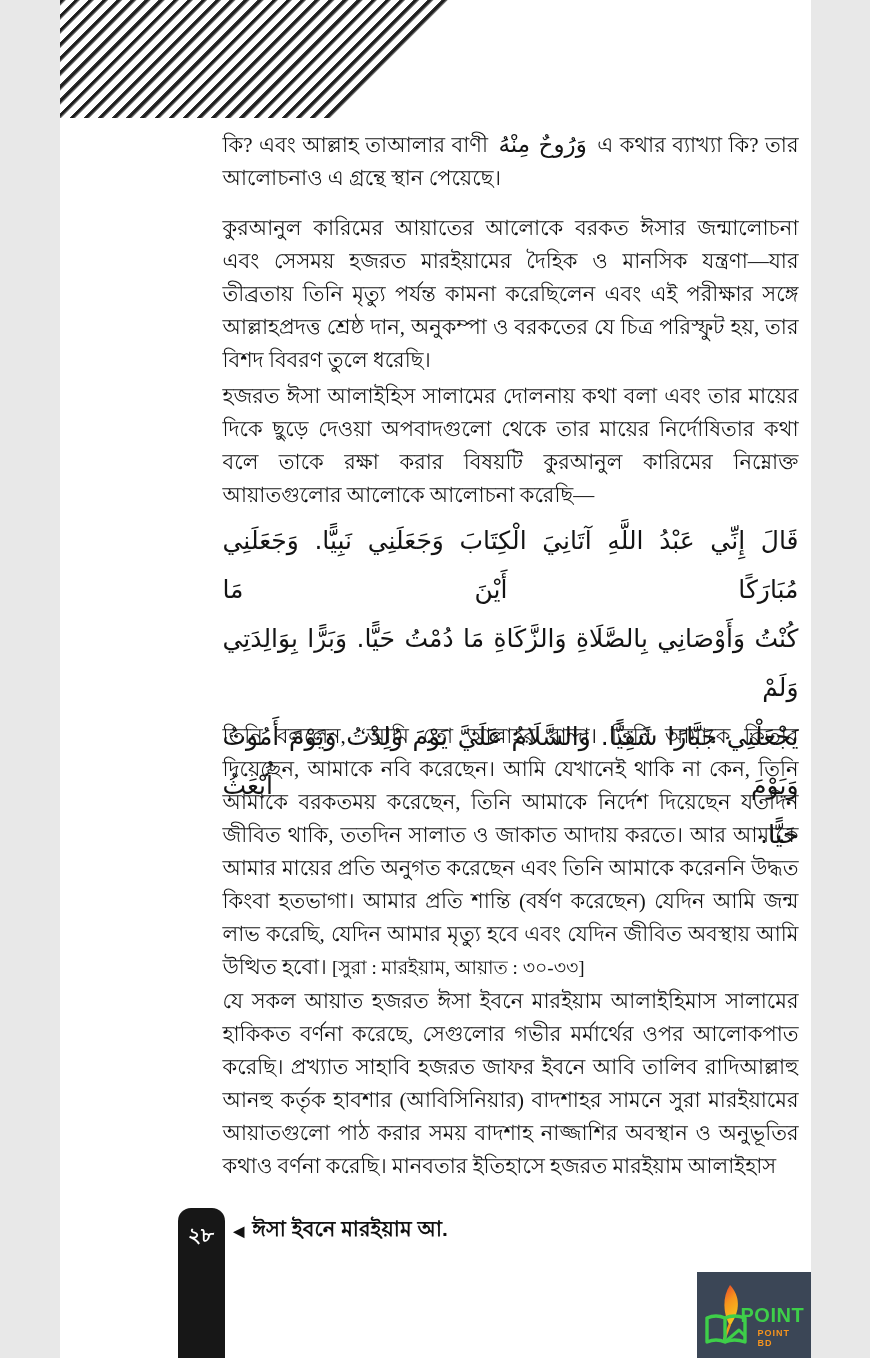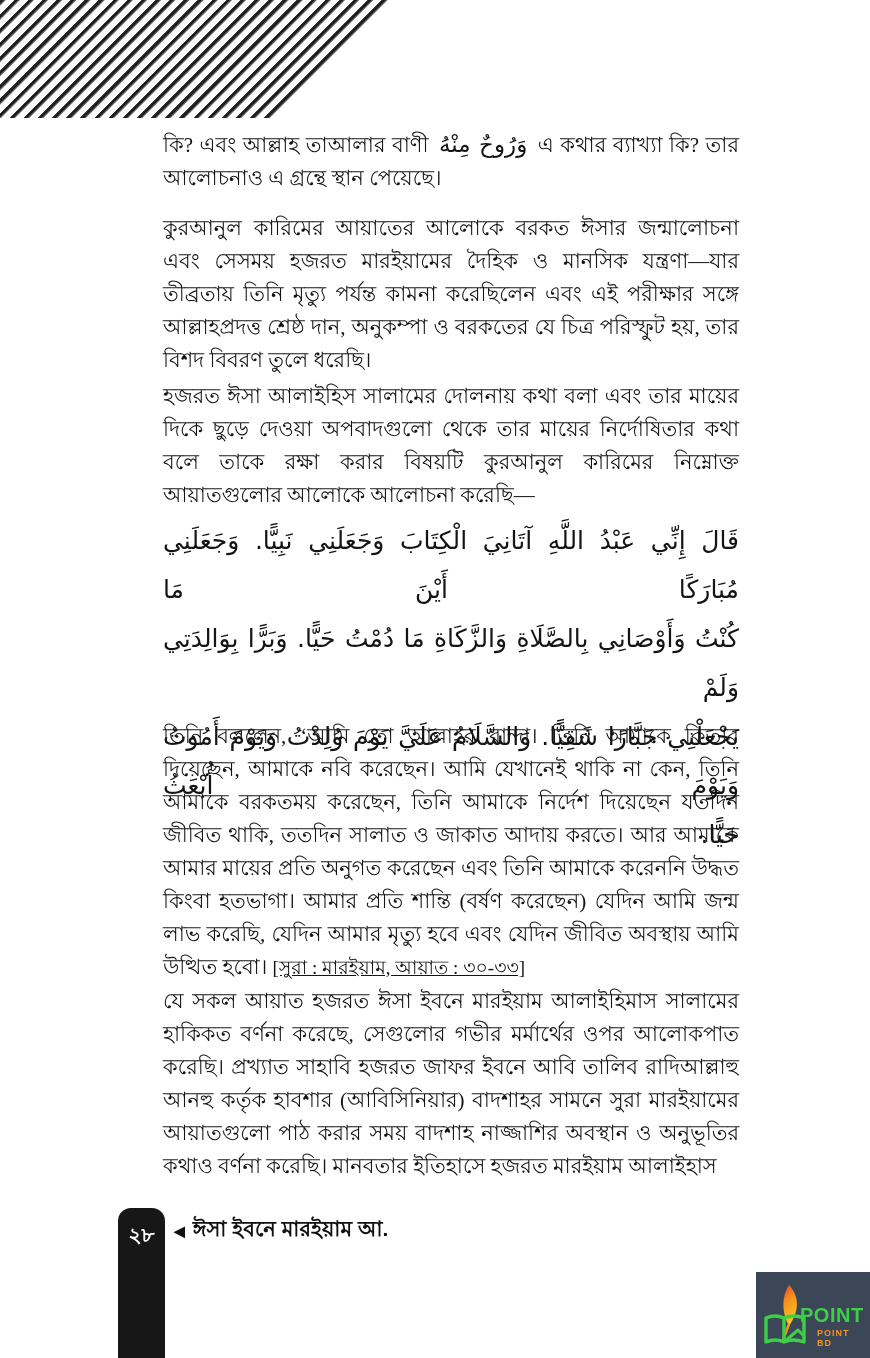--- a/index.html
+++ b/index.html
@@ -1,21 +1,21 @@
 <!DOCTYPE html>
 <html><head>
 <meta charset="utf-8">
 <style>
   * { margin:0; padding:0; box-sizing:border-box; }
   html,body { background:#e8e8e8; }
   body { font-family:"Liberation Serif", serif; }
 
   .page {
     position:relative;
-    width:870px; height:1358px;
+    width:751px; height:1358px;
     background:#ffffff;
     overflow:hidden;
     margin:0 auto;
   }
 
   
   .stripes {
     position:absolute; top:0; left:0;
     width:392px; height:118px;
     background:repeating-linear-gradient(
@@ -36,21 +36,21 @@
   .para-3 { top:380px; }
   .para-4 { top:720px; }
   .para-5 { top:985px; }
 
   .ar-inline {
     font-family:"DejaVu Sans", sans-serif;
     font-size:23px; direction:rtl; unicode-bidi:isolate;
     padding:0 4px;
   }
 
-  .citation { font-size:19px;text-decoration:underline; }
+  .citation { font-size:19px; }
 
   .arabic-block {
     position:absolute; left:163px; top:516px; width:576px;
     direction:rtl;
     font-family:"DejaVu Sans", sans-serif;
     font-size:25px; line-height:49px; color:#141414;
   }
   .ar-line { text-align:justify; text-align-last:justify; }
   .ar-line.last { text-align-last:right; }
 

